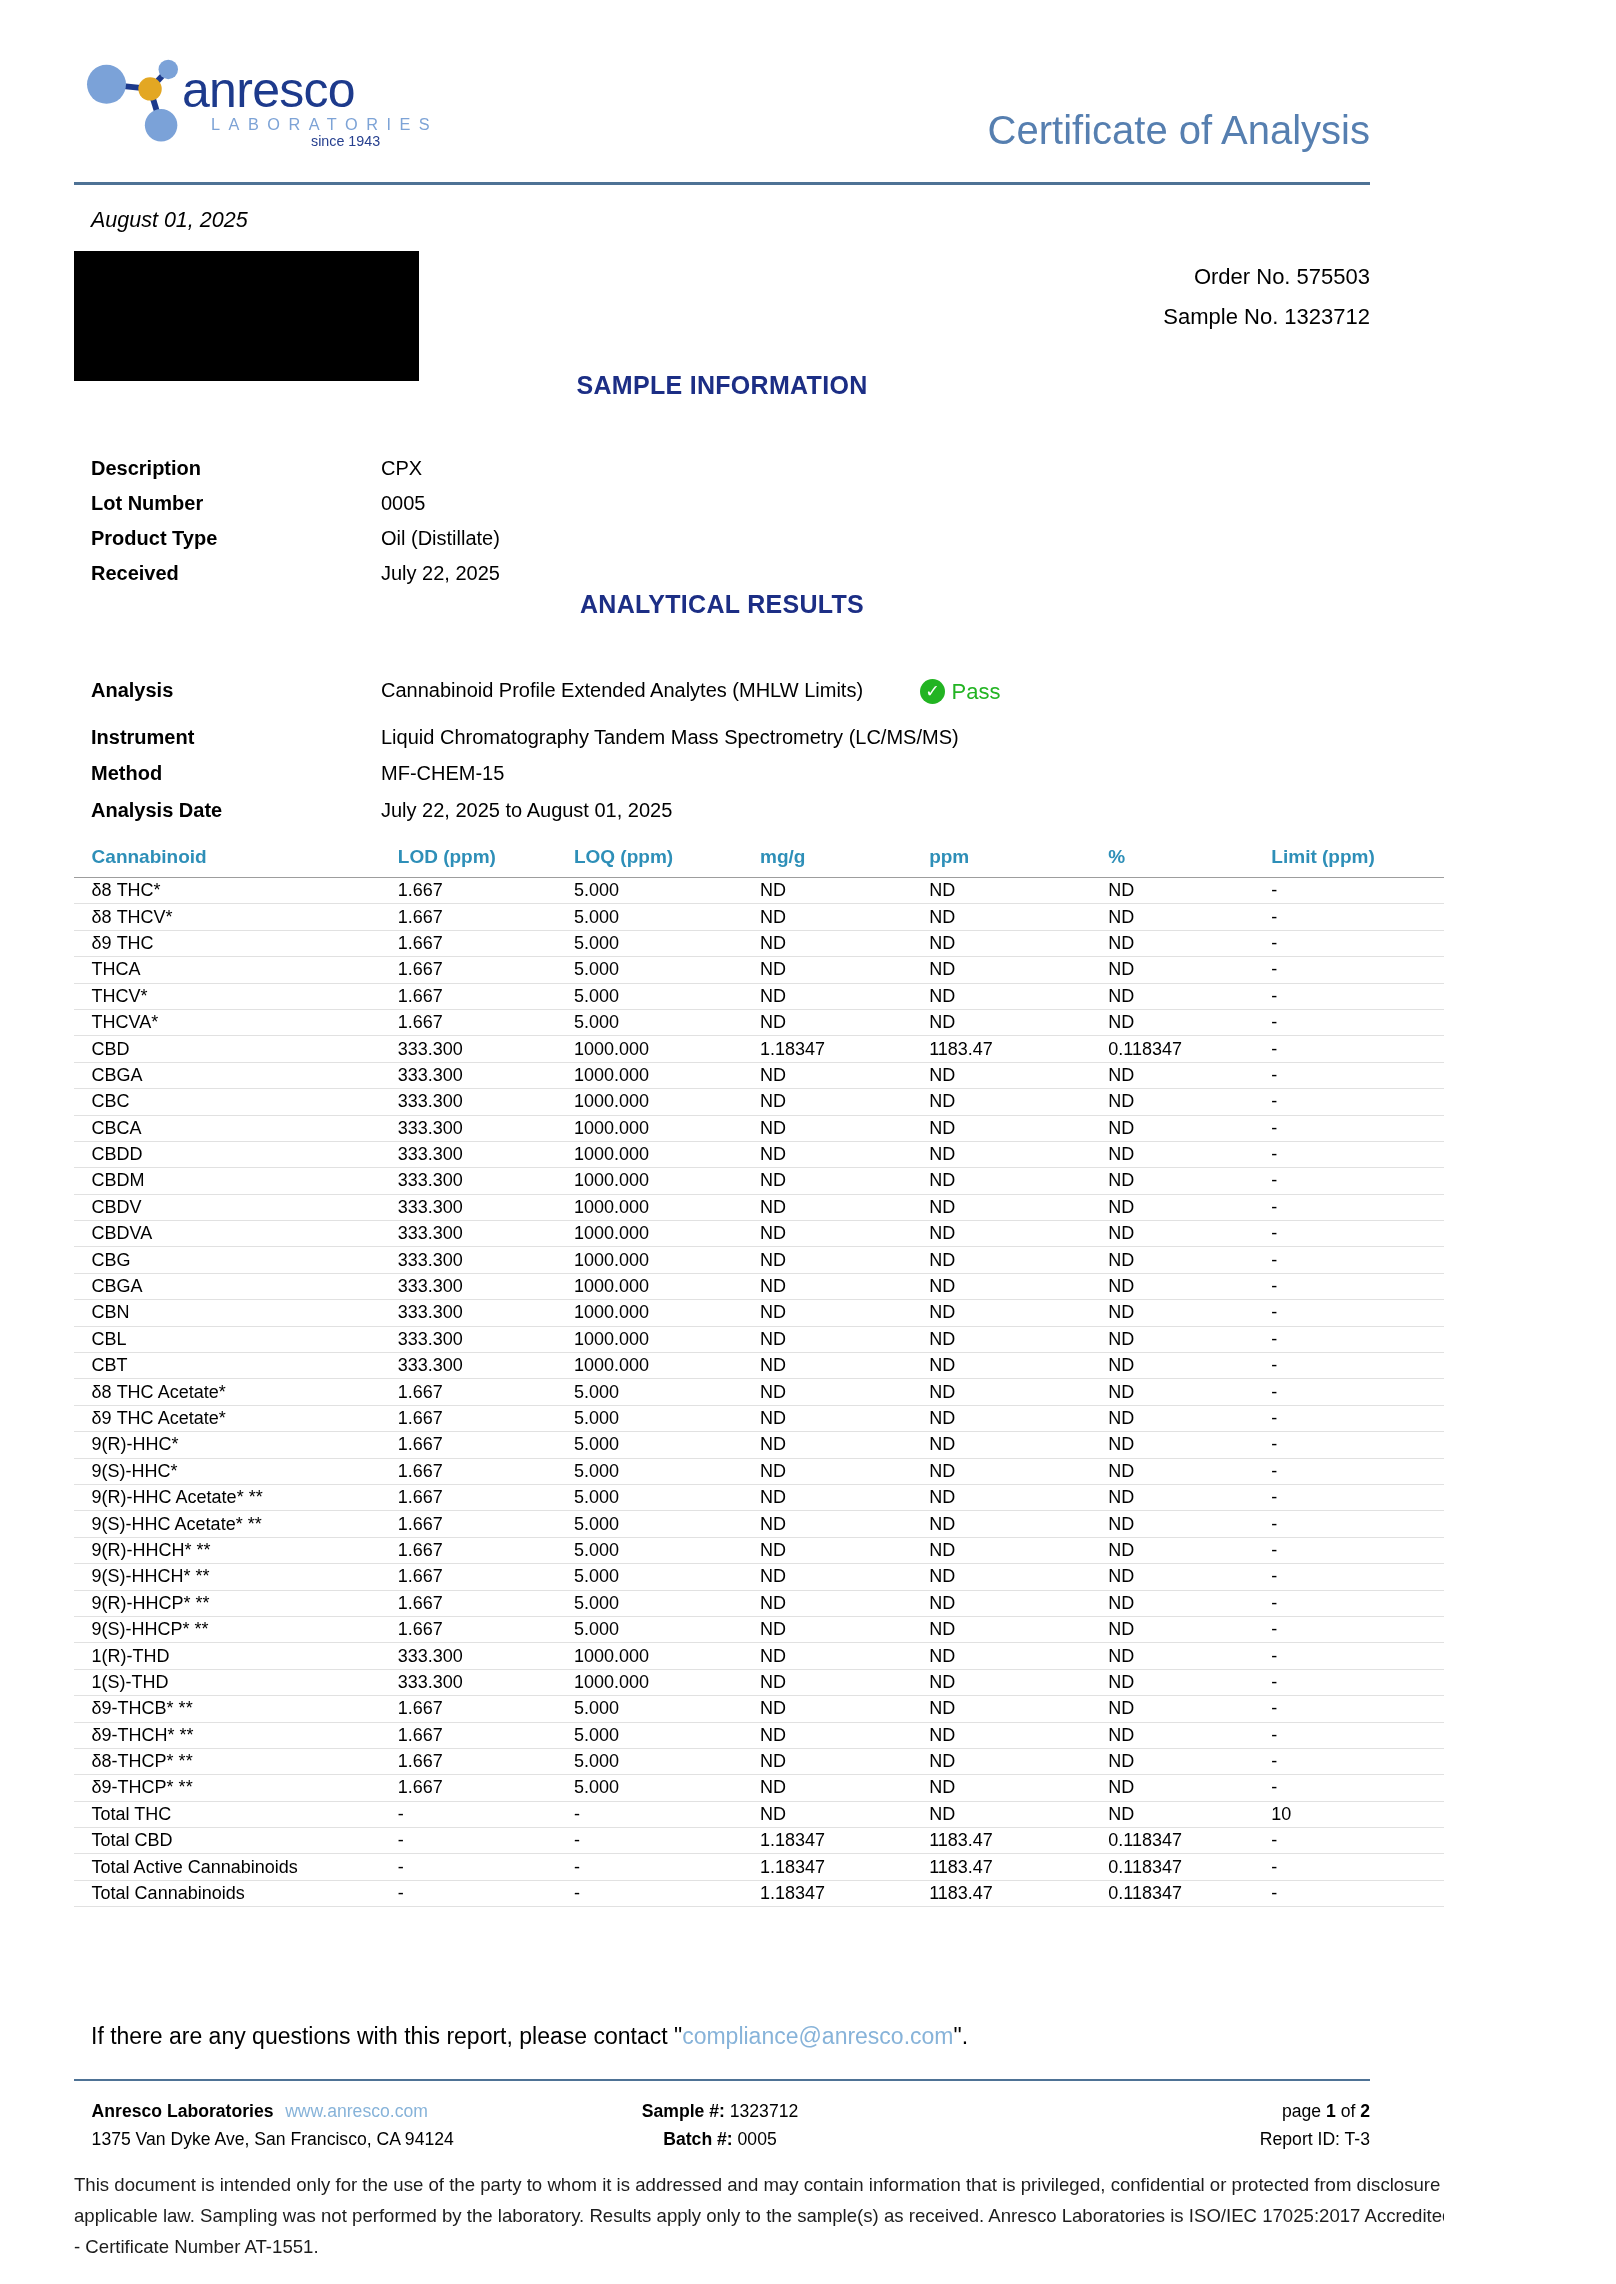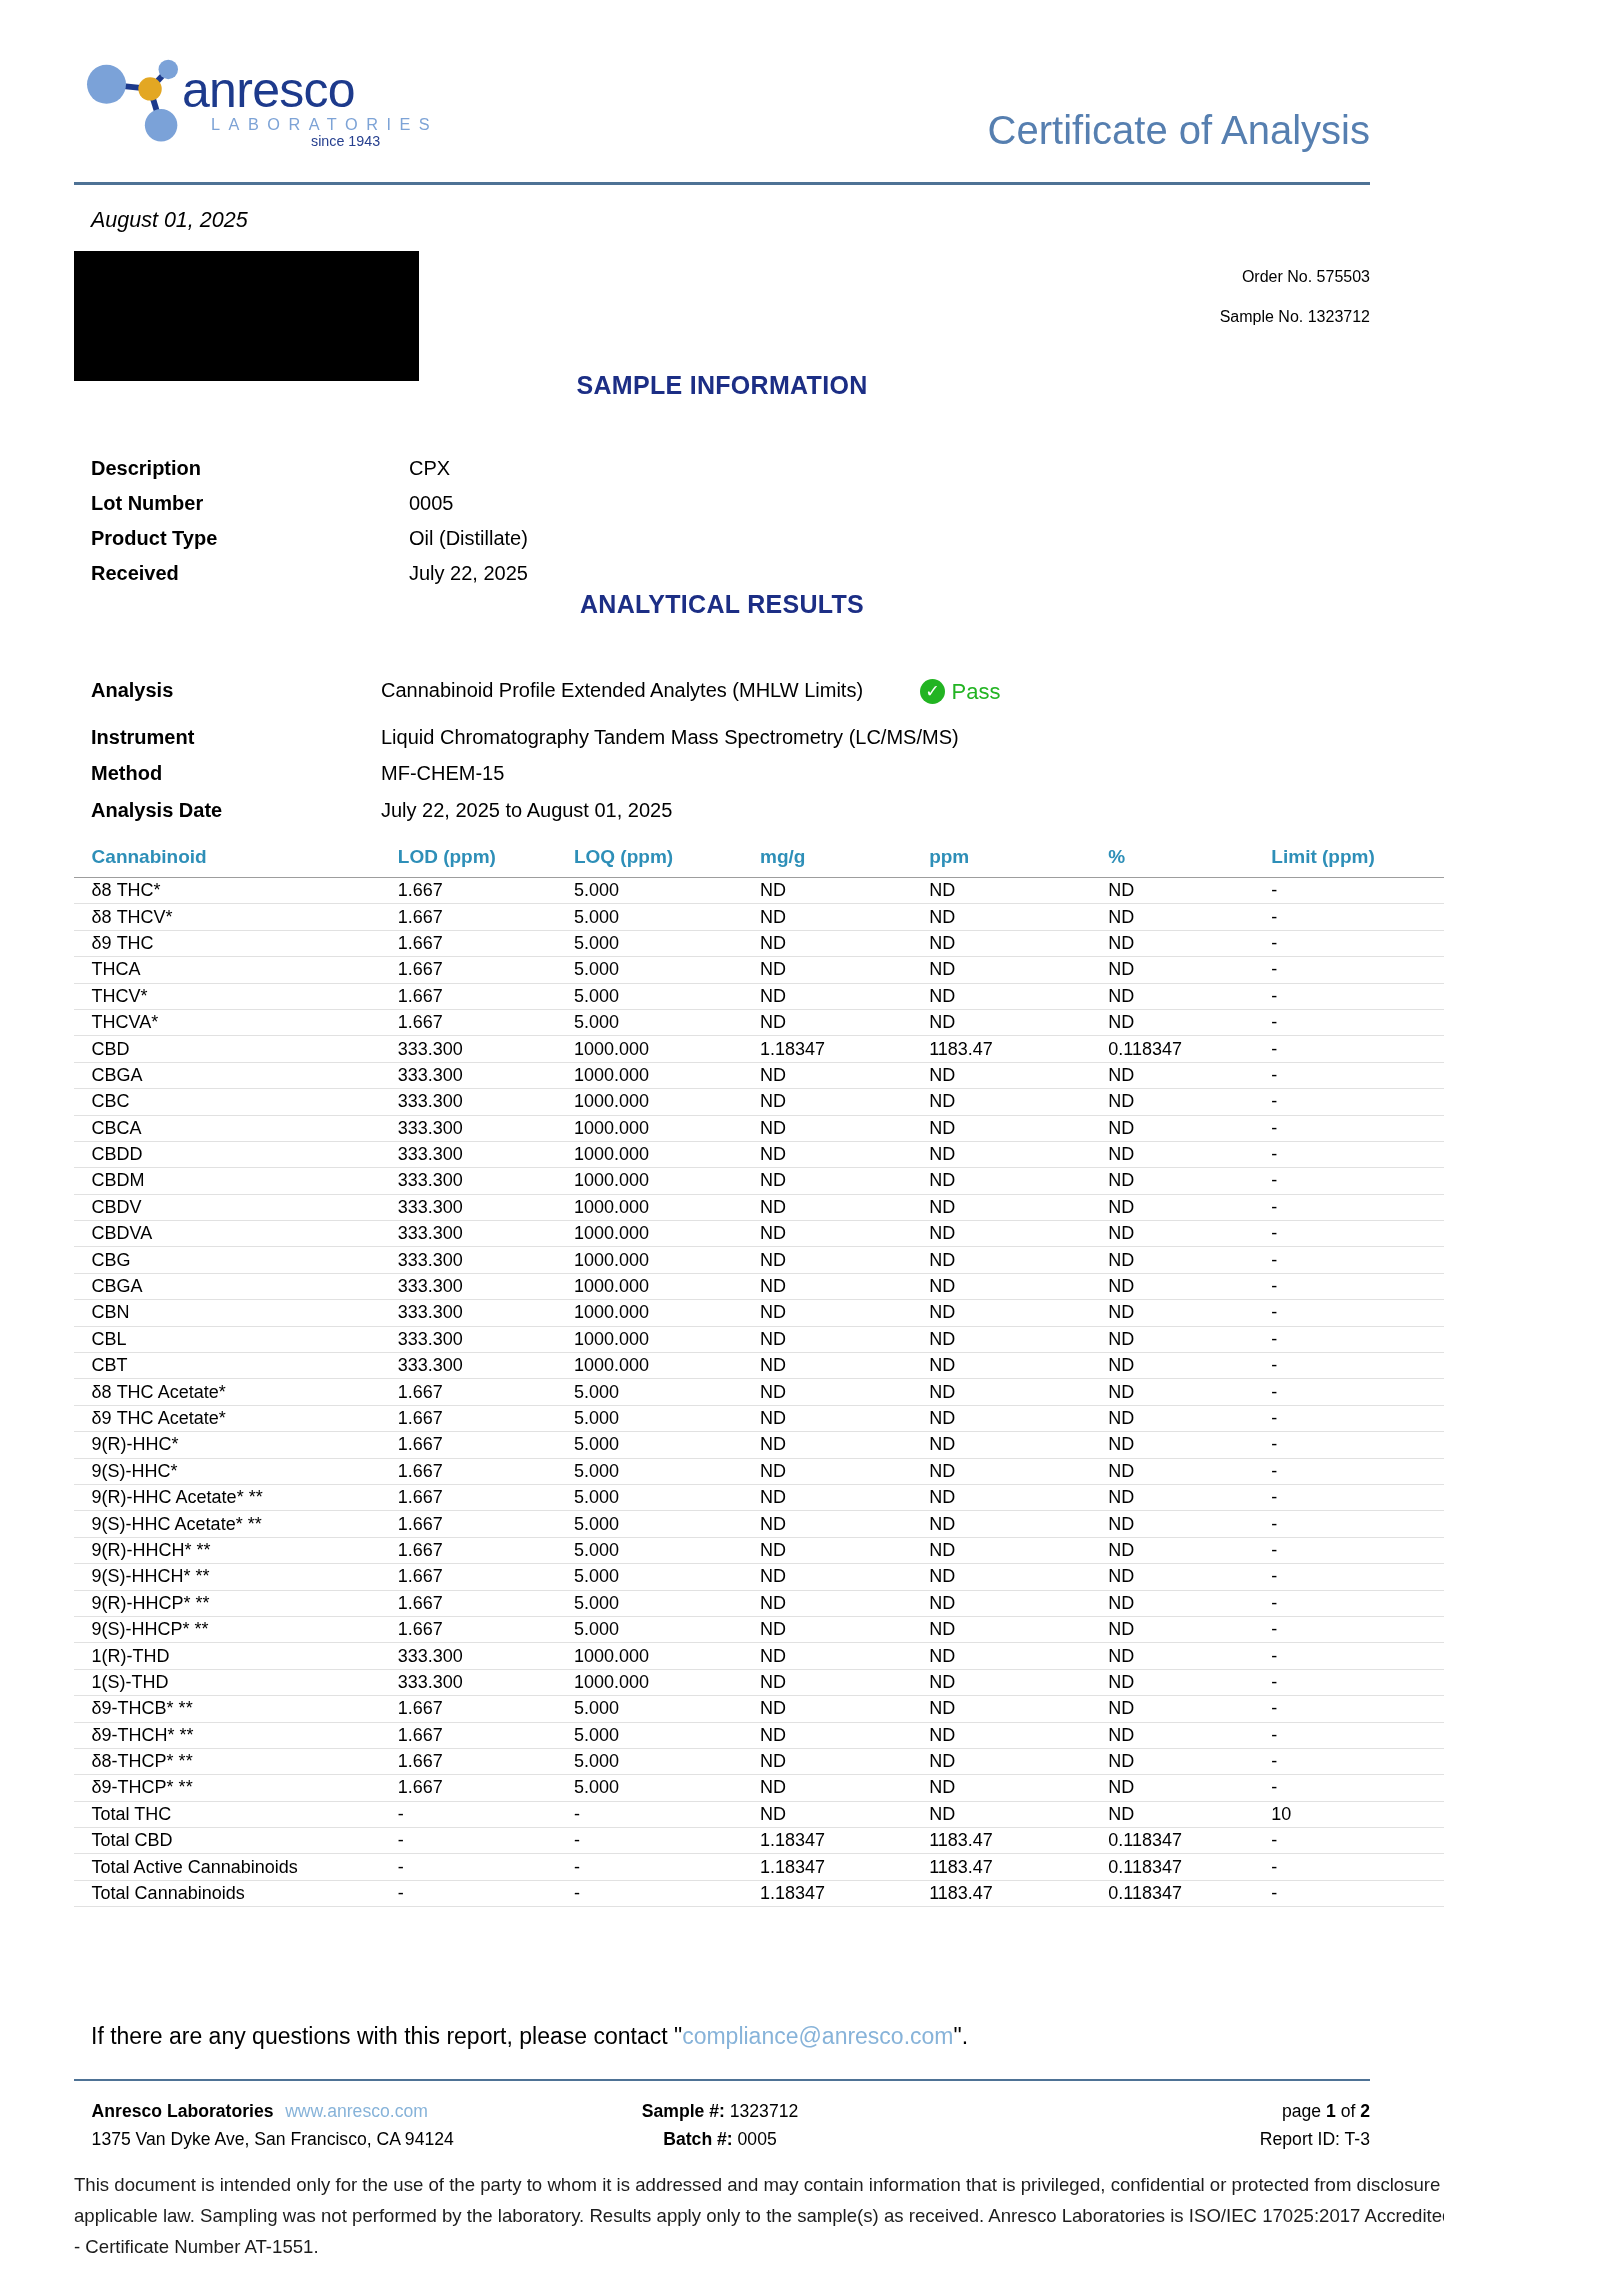--- a/index.html
+++ b/index.html
@@ -15,30 +15,30 @@
   }
   
   .logo-svg{position:absolute;left:74px;top:46px;}
   .logo-brand{position:absolute;left:182px;top:64px;font-size:50px;font-weight:500;color:#1d3a8c;letter-spacing:-0.7px;line-height:52px;}
   .logo-sub{position:absolute;left:211px;top:116px;font-size:16.3px;color:#7da3d6;letter-spacing:8.5px;line-height:17px;}
   .logo-since{position:absolute;left:311px;top:134px;font-size:14.3px;color:#27408f;line-height:15.6px;}
   .doc-title{position:absolute;right:74px;top:109px;font-size:40px;font-weight:normal;color:var(--title);line-height:42px;}
   .rule1{position:absolute;left:74px;right:74px;top:182px;height:2.6px;background:var(--rule);}
   .date-line{position:absolute;left:91px;top:207px;font-size:21.5px;font-style:italic;line-height:26px;color:#000;}
   .redacted{position:absolute;left:74px;top:251px;width:345px;height:130px;background:#000;}
-  .order-block{position:absolute;right:74px;top:257px;text-align:right;font-size:16px;line-height:40px;color:#000;}
+  .order-block{position:absolute;right:74px;top:257px;text-align:right;font-size:22px;line-height:40px;color:#000;}
   
   .section-heading{position:absolute;left:0;right:0;text-align:center;font-size:25px;font-weight:bold;color:var(--navy);letter-spacing:0.3px;}
   .sih{top:371px;} .arh{top:590px;}
   
   .fields{position:absolute;left:91px;right:74px;}
   .sample-fields{top:451px;}
   .analysis-fields{top:676px;}
   .field-row{display:flex;align-items:baseline;font-size:20px;line-height:29px;}
-  .sample-fields .field-row{line-height:35px;gap:28px;}
+  .sample-fields .field-row{line-height:35px;}
   .analysis-fields .field-row:nth-child(1){margin-bottom:17px;}
   .analysis-fields .field-row:nth-child(2){margin-bottom:7.2px;}
   .analysis-fields .field-row:nth-child(3){margin-bottom:7.8px;}
   .field-label{width:290px;flex:0 0 290px;font-weight:bold;color:#000;}
   .field-value{color:#000;}
   .pass-badge{display:inline-flex;align-items:center;margin-left:57px;color:var(--green);font-size:22px;gap:6.5px;}
   .pass-check-icon{display:inline-flex;align-items:center;justify-content:center;width:25px;height:25px;border-radius:50%;background:var(--green);color:#fff;font-size:17.6px;font-weight:bold;}
   
   .results-table{position:absolute;left:74px;top:846px;width:1469px;border-collapse:collapse;table-layout:fixed;}
   .results-table th{font-size:19px;font-weight:bold;color:var(--thead);text-align:left;padding:0 0 9px 17.6px;border-bottom:1.3px solid var(--headline);}

